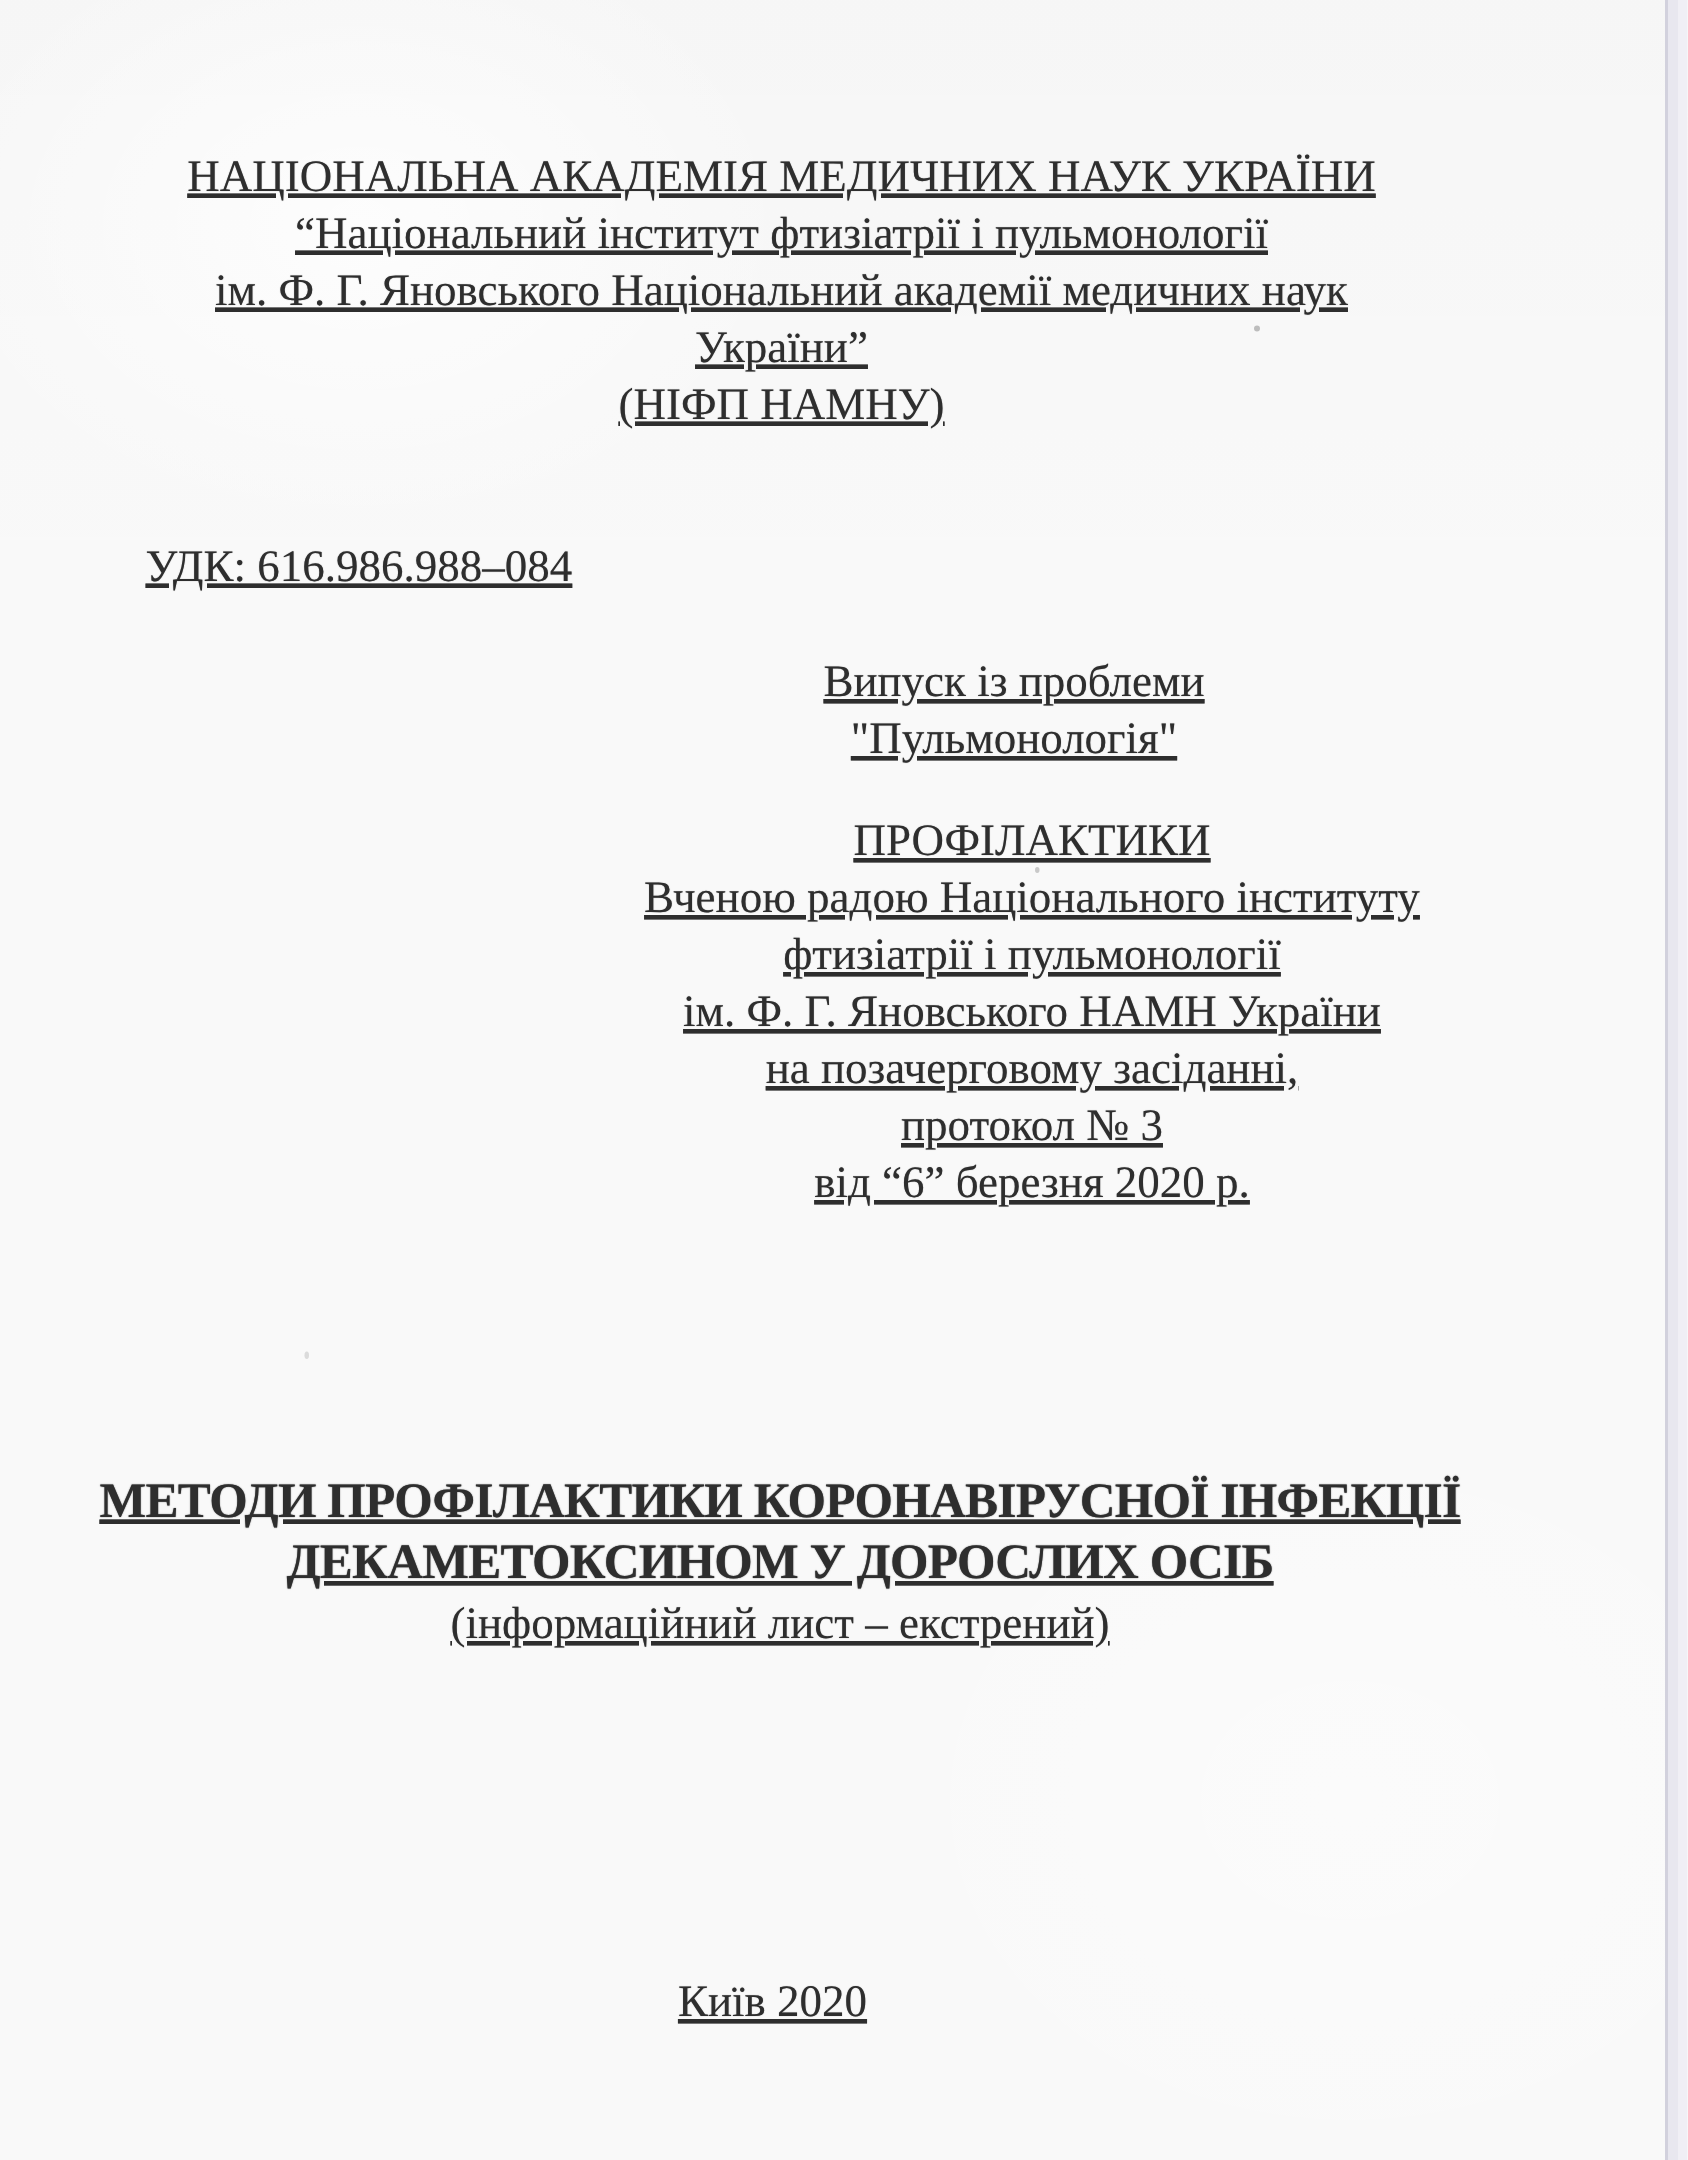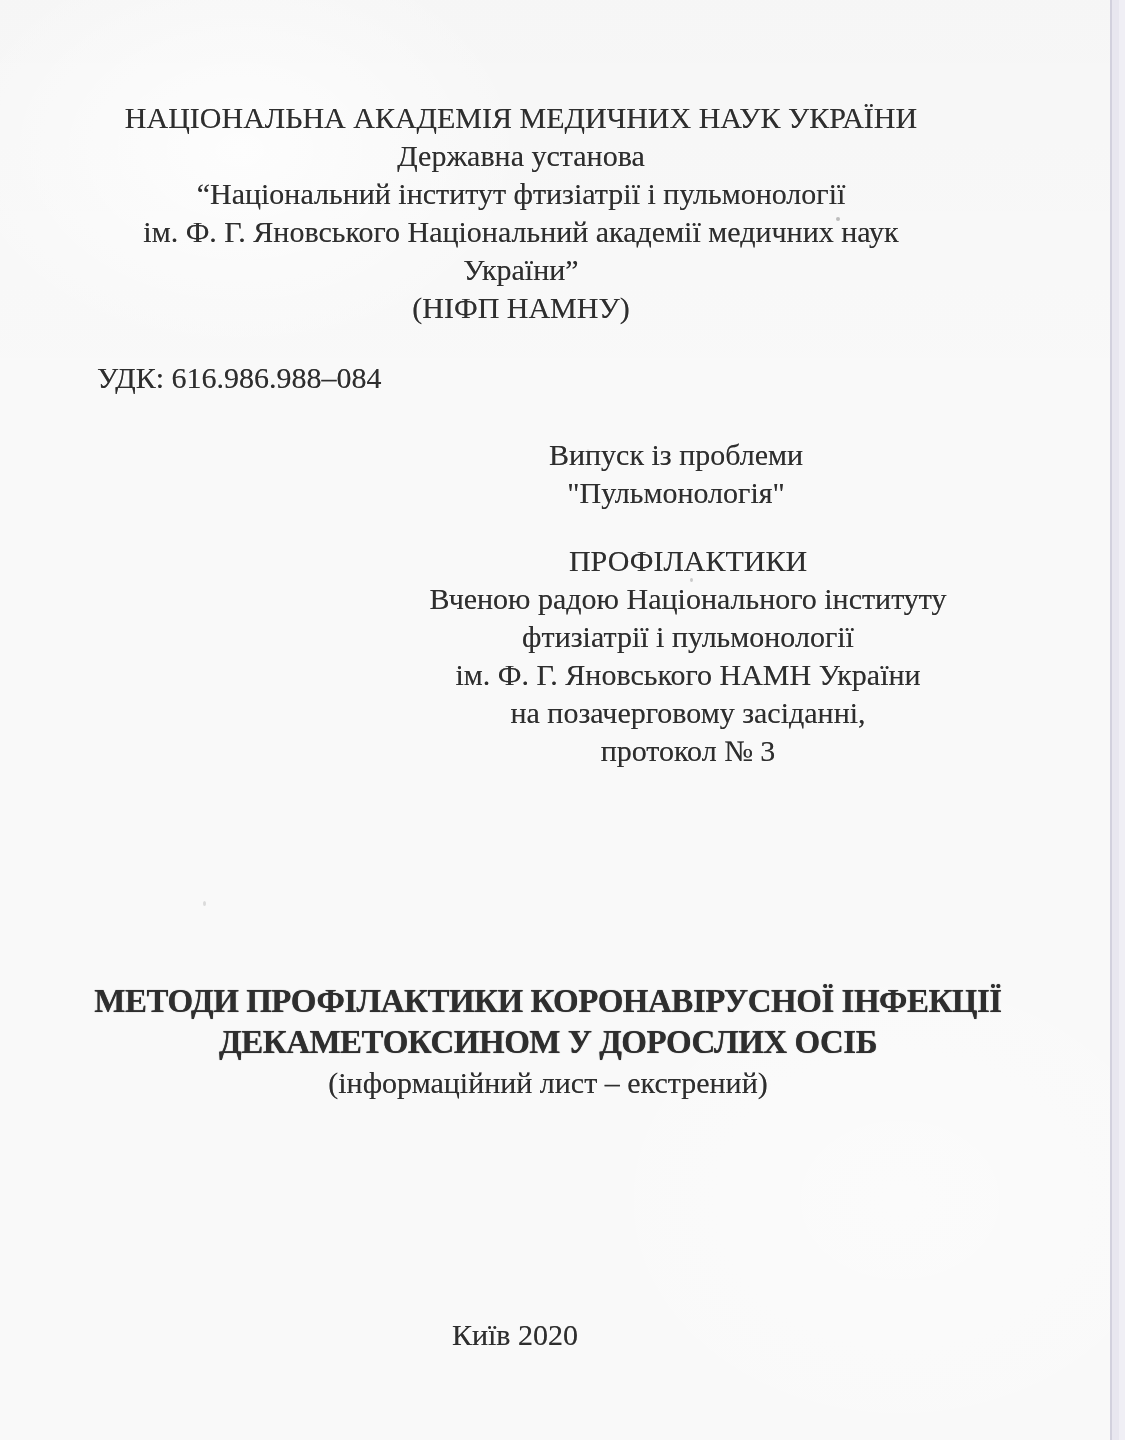--- a/index.html
+++ b/index.html
@@ -18,41 +18,41 @@
   .page{position:absolute;inset:0;}
   
   .scan-tone{
     position:absolute;inset:0;pointer-events:none;
     background:
       radial-gradient(420px 300px at 240px 150px, rgba(255,255,255,.75), rgba(255,255,255,0) 70%),
       radial-gradient(500px 400px at 900px 1200px, rgba(255,255,255,.35), rgba(255,255,255,0) 70%),
       linear-gradient(180deg, rgba(0,0,0,.012), rgba(0,0,0,0) 30%);
   }
   .txt{position:absolute;white-space:nowrap;
-    text-shadow:0 0 .6px rgba(40,40,40,.55);}
+    text-shadow:0 0 .6px rgba(40,40,40,.55);text-decoration:underline;}
   .center{text-align:center;}
 
   .header{
     left:0;top:99px;width:1042px;
     font-size:30px;line-height:38px;
   }
   .udc{
     left:97px;top:359px;
     font-size:30px;line-height:38px;
   }
   .issue{
     left:376px;top:436px;width:600px;
     font-size:30px;line-height:38px;
   }
   .approval{
     left:388px;top:542px;width:600px;
     font-size:30px;line-height:38px;
   }
   .doc-title{
-    left:0;top:981px;width:1040px;padding-left:28px;
+    left:0;top:981px;width:1040px;
   }
   .doc-title .t-bold{
     font-weight:bold;font-size:33px;line-height:41px;letter-spacing:-.5px;
     text-shadow:0 0 .8px rgba(30,30,30,.8);
   }
   .doc-title .t-sub{
     font-size:30px;line-height:40px;
   }
   .kyiv{
     left:0;top:1316px;width:1030px;
@@ -75,41 +75,41 @@
 </style>
 </head>
 <body>
 
 <div class="page">
 
   <div class="scan-tone"></div>
 
   <div class="txt header center">
     <div>НАЦІОНАЛЬНА АКАДЕМІЯ МЕДИЧНИХ НАУК УКРАЇНИ</div>
-    <div>Державна установа</div>
     <div>“Національний інститут фтизіатрії і пульмонології</div>
     <div>ім. Ф. Г. Яновського Національний академії медичних наук</div>
     <div>України”</div>
     <div>(НІФП НАМНУ)</div>
   </div>
 
   <div class="txt udc">УДК: 616.986.988–084</div>
 
   <div class="txt issue center">
     <div>Випуск із проблеми</div>
     <div>"Пульмонологія"</div>
   </div>
 
   <div class="txt approval center">
     <div>ПРОФІЛАКТИКИ</div>
     <div>Вченою радою Національного інституту</div>
     <div>фтизіатрії і пульмонології</div>
     <div>ім. Ф. Г. Яновського НАМН України</div>
     <div>на позачерговому засіданні,</div>
     <div>протокол № 3</div>
+    <div>від “6” березня 2020 р.</div>
   </div>
 
   <div class="txt doc-title center">
     <div class="t-bold">МЕТОДИ ПРОФІЛАКТИКИ КОРОНАВІРУСНОЇ ІНФЕКЦІЇ</div>
     <div class="t-bold">ДЕКАМЕТОКСИНОМ У ДОРОСЛИХ ОСІБ</div>
     <div class="t-sub">(інформаційний лист – екстрений)</div>
   </div>
 
   <div class="txt kyiv center">Київ 2020</div>
 

